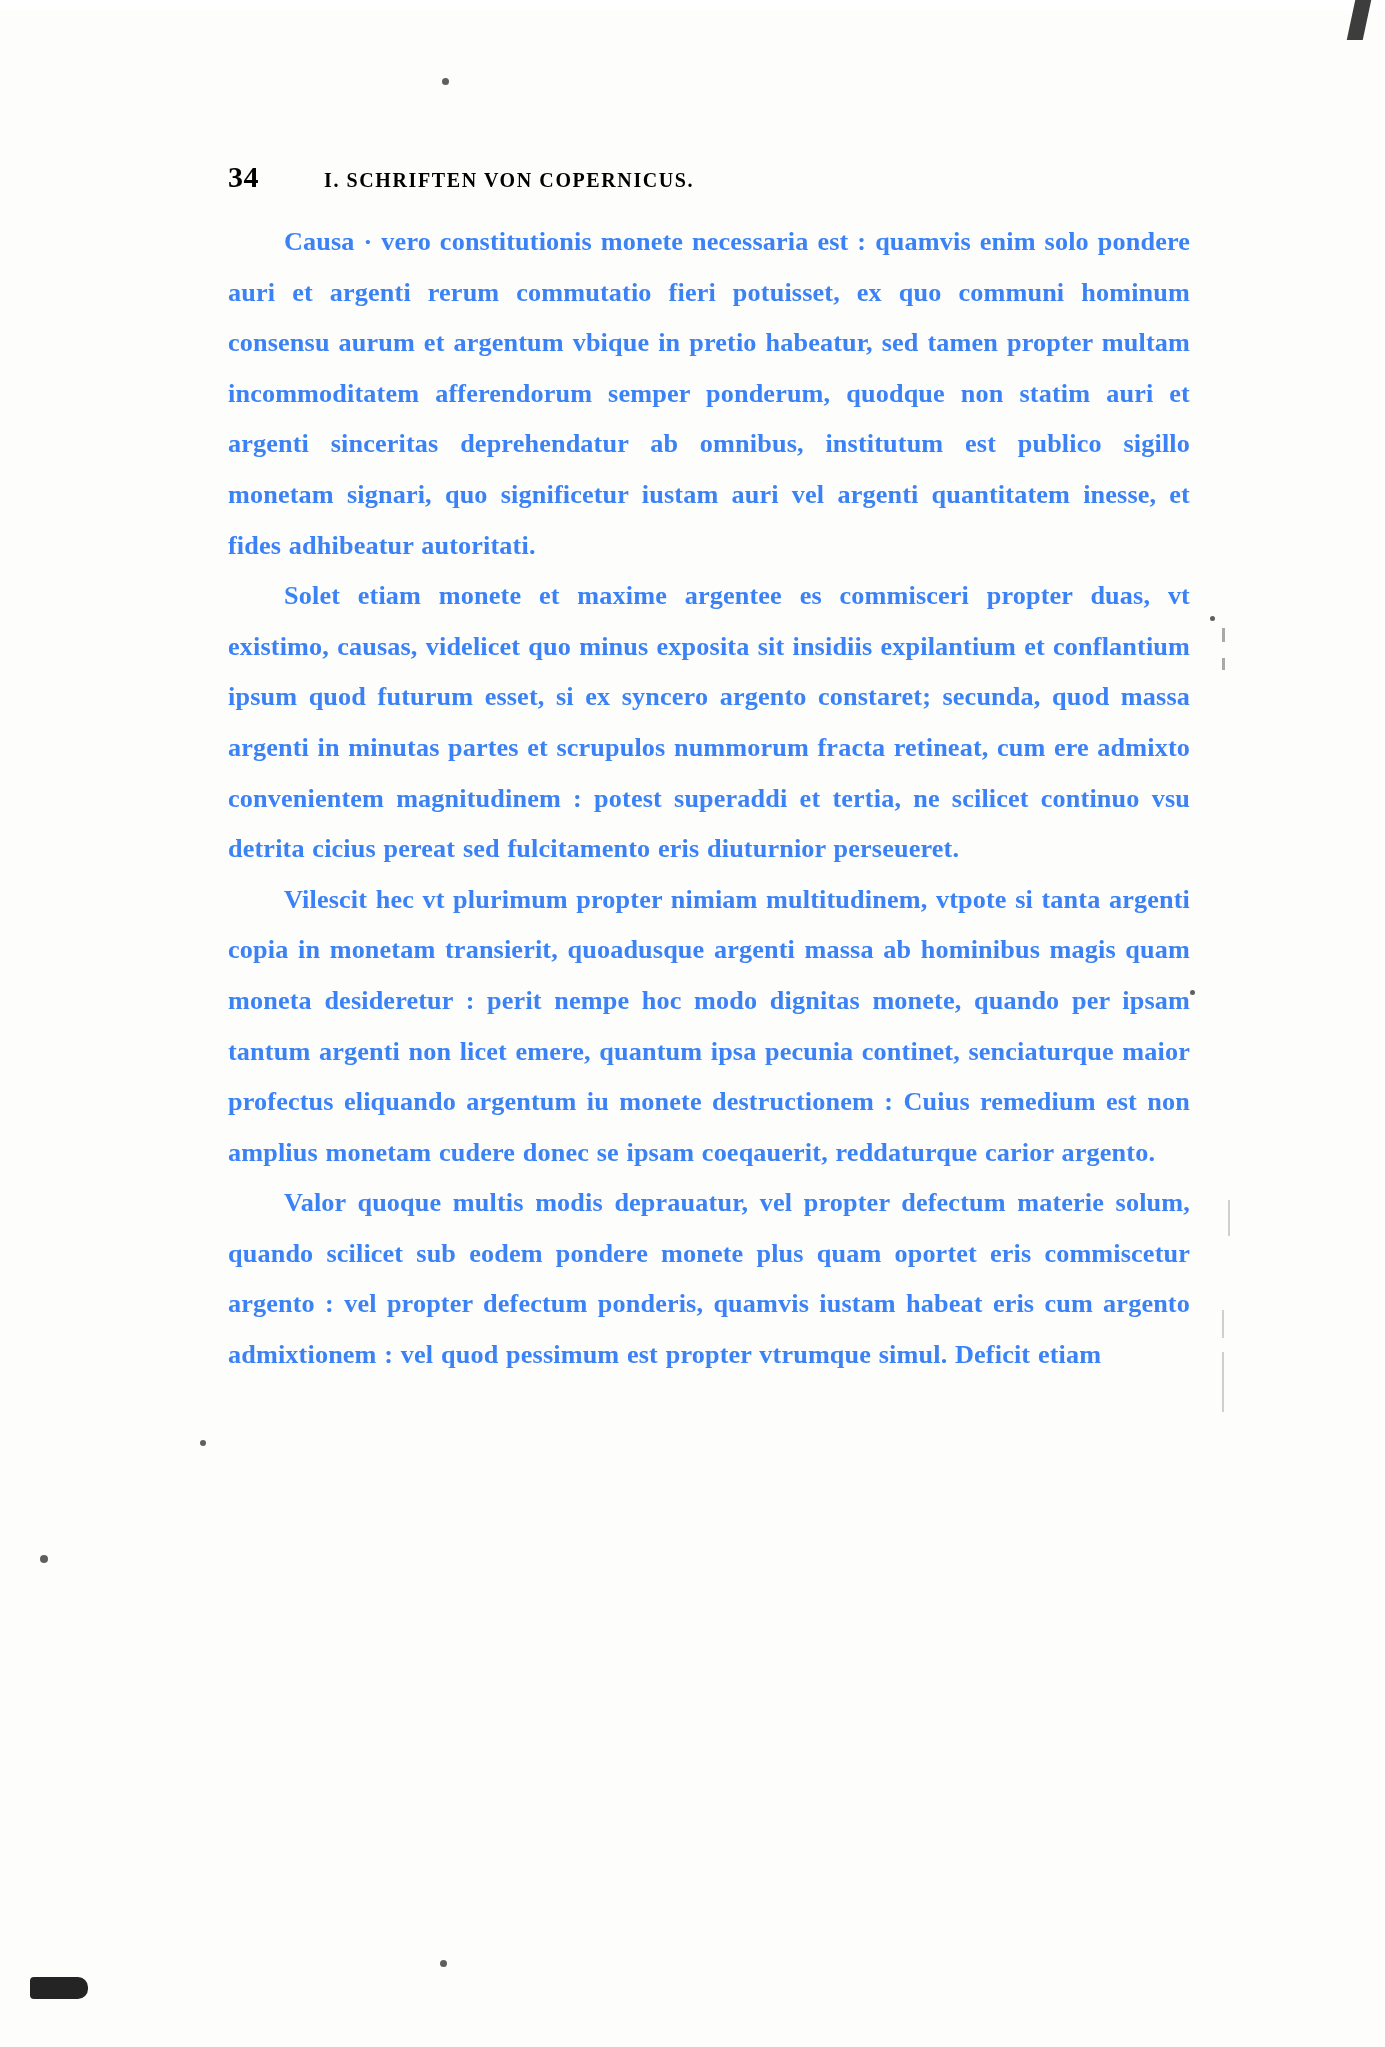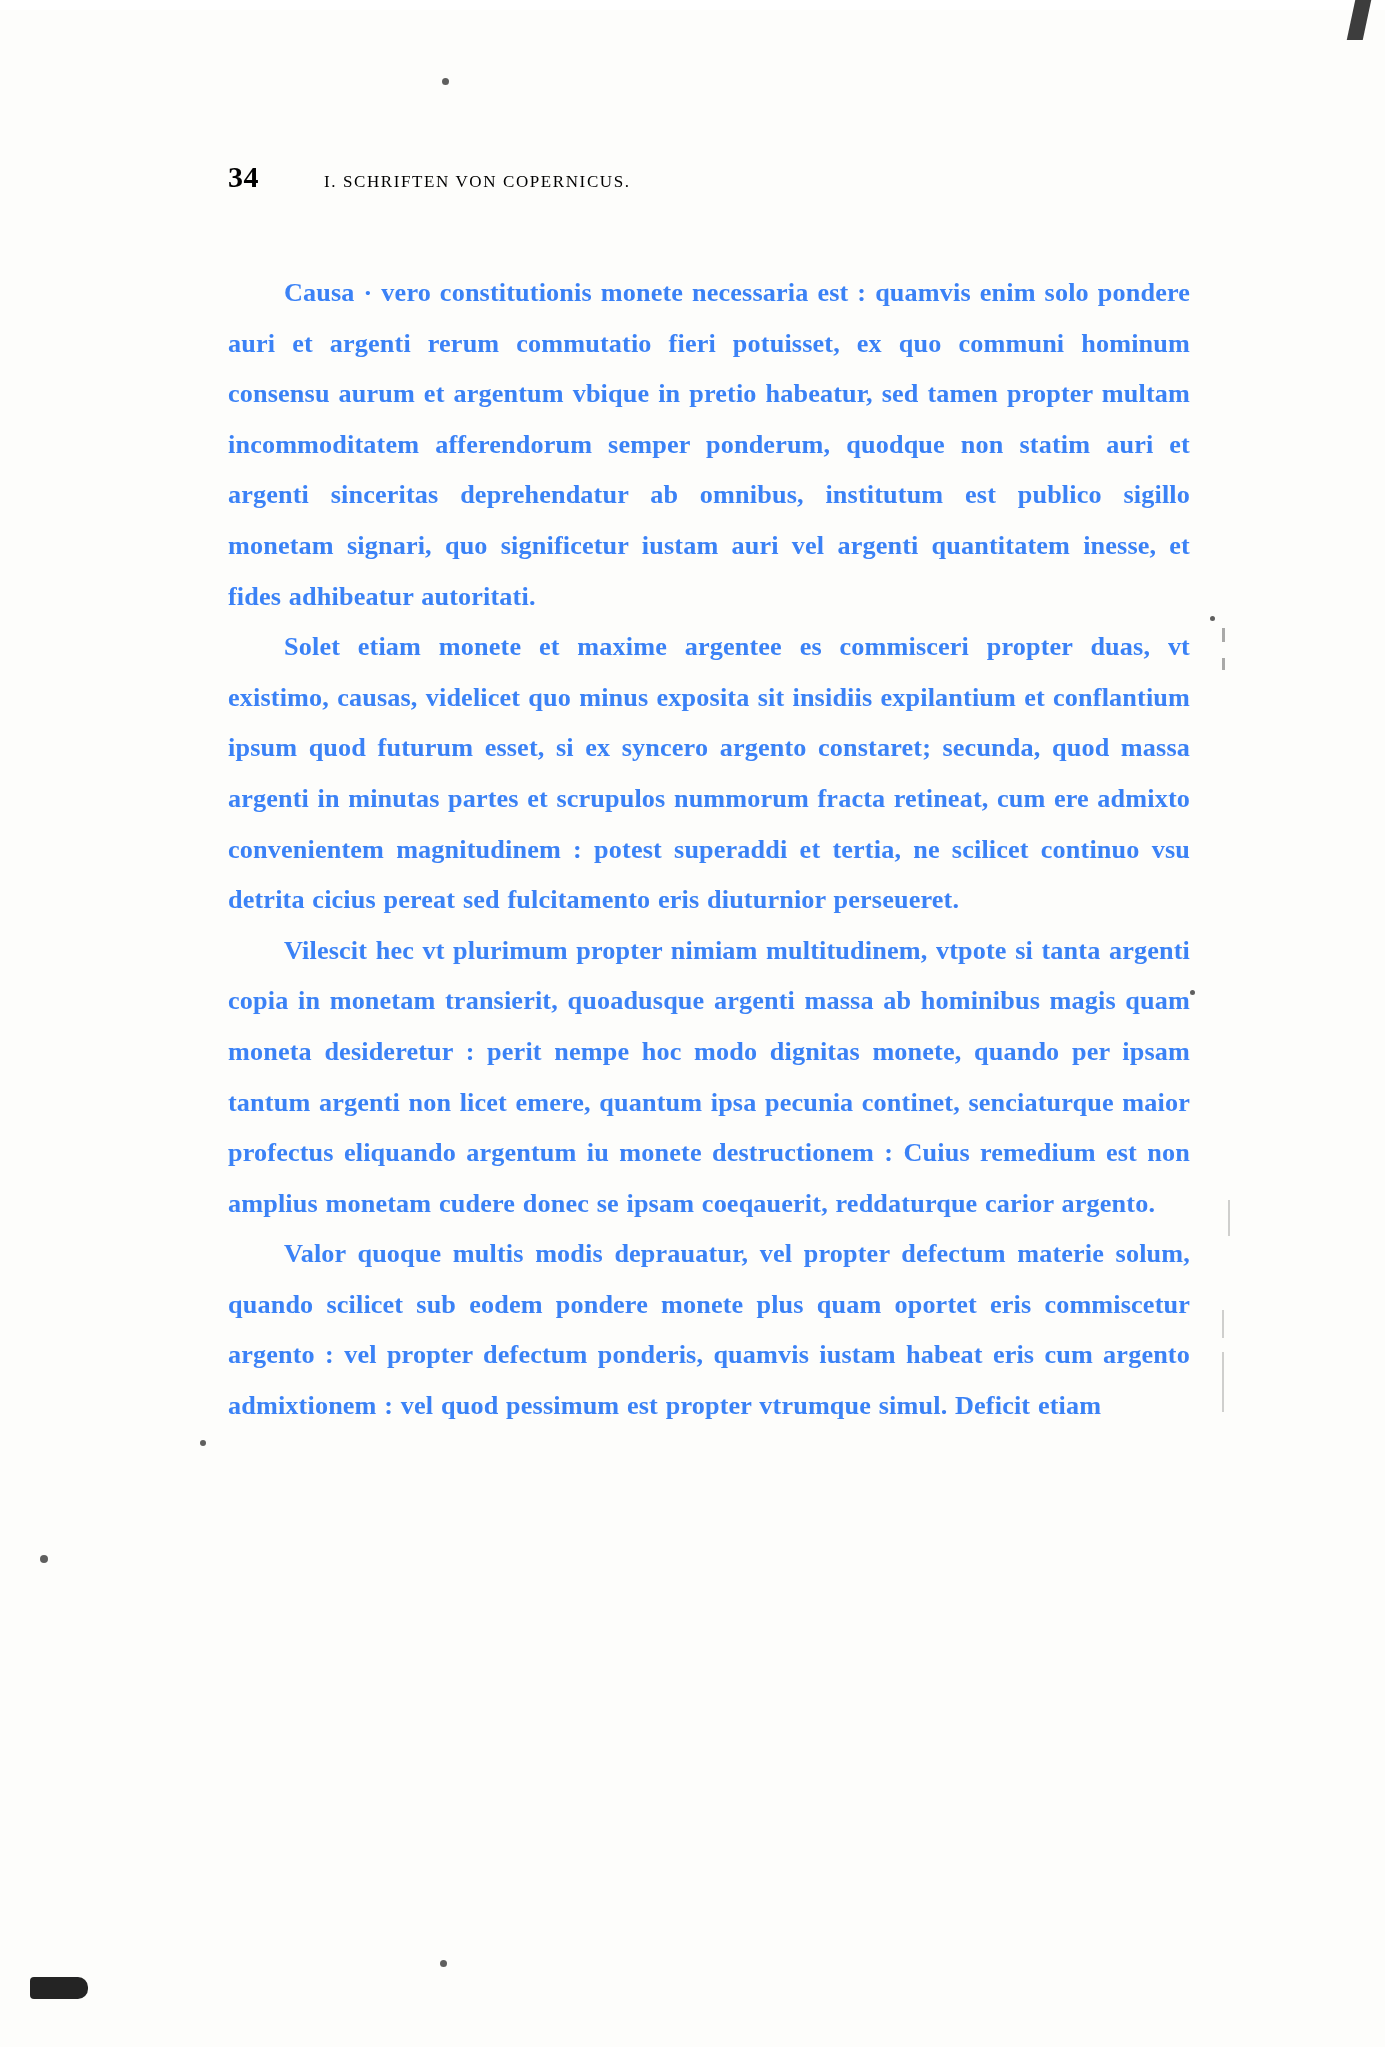--- a/index.html
+++ b/index.html
@@ -64,32 +64,32 @@
   .content {
     position: absolute;
     left: 228px;
     top: 160px;
     width: 962px;
   }
 
   .header-row {
     display: flex;
     align-items: baseline;
-    margin-bottom: 74px;
+    margin-bottom: 23px;
   }
   .folio {
     font-size: 30px;
     font-weight: bold;
     letter-spacing: 0.5px;
     margin-right: 10px;
     min-width: 86px;
   }
   .running-head {
-    font-size: 17px;
-    font-weight: normal;
+    font-size: 20px;
+    font-weight: bold;
     letter-spacing: 1.6px;
   }
 
   p.body-par {
     font-size: 26.2px;
     line-height: 50.6px;
     text-align: justify;
     text-justify: inter-word;
     margin: 0;
     text-indent: 56px;

